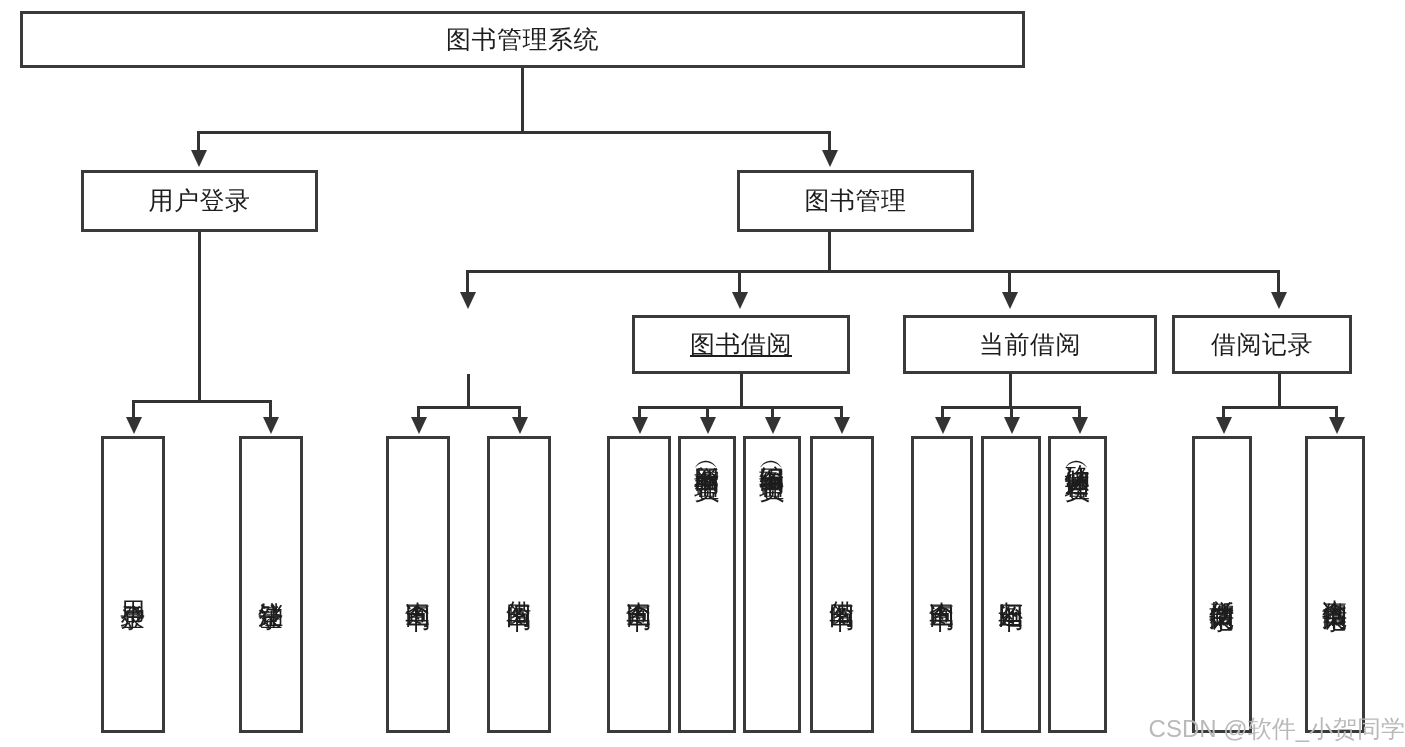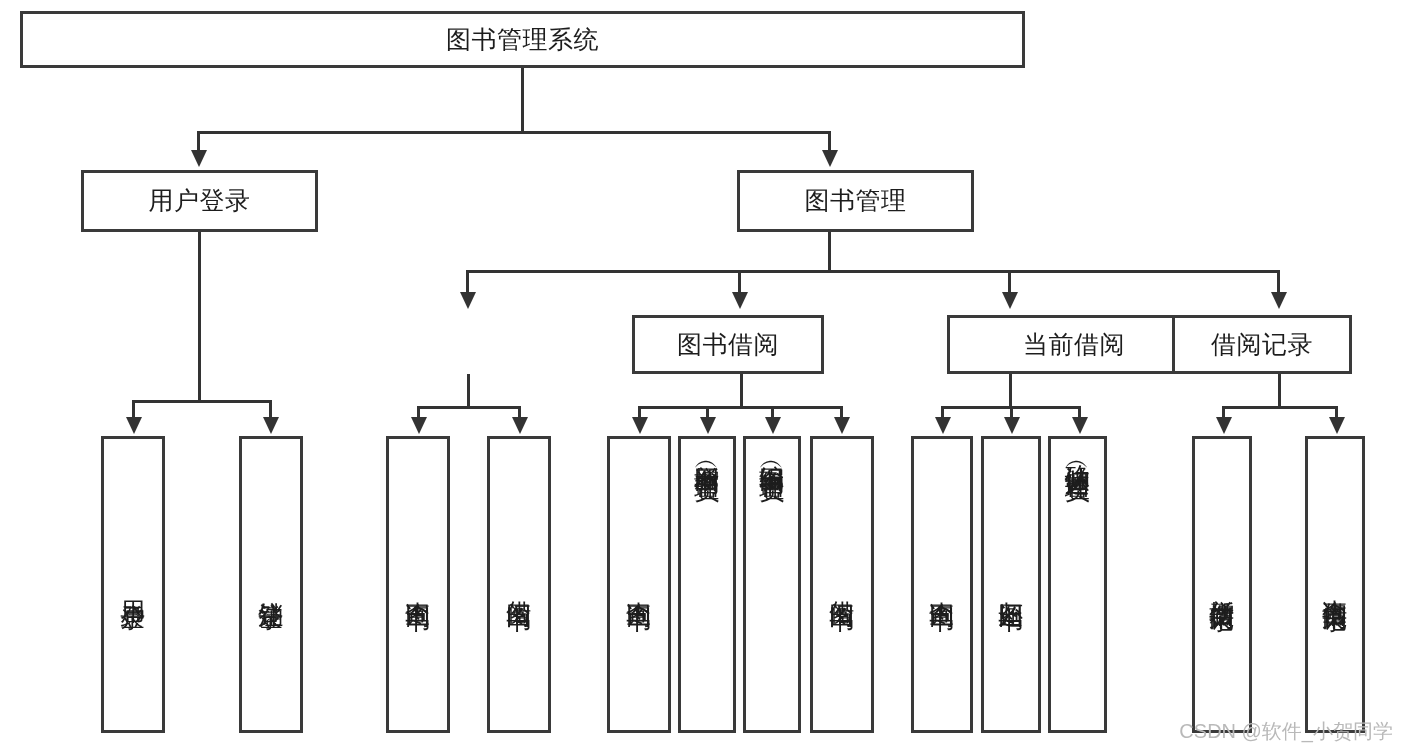--- a/index.html
+++ b/index.html
@@ -69,23 +69,23 @@
     position: absolute;
     width: 0;
     height: 0;
     border-left: 8px solid transparent;
     border-right: 8px solid transparent;
     border-top: 17px solid #333333;
   }
   
   #watermark {
     position: absolute;
-    right: 12px;
+    right: 0;
     bottom: 2px;
-    font-size: 20px;
+    font-size: 24px;
     color: #b9b9b9;
     white-space: nowrap;
     font-family: "Liberation Sans", "DejaVu Sans", sans-serif;
   }
 </style>
 </head>
 <body>
 
 <div id="canvas">
 
@@ -152,24 +152,24 @@
     <span class="label">图书管理系统</span>
   </div>
 
   <div class="node horiz" style="left:81px; top:170px; width:237px; height:62px;">
     <span class="label">用户登录</span>
   </div>
   <div class="node horiz" style="left:711px; top:170px; width:237px; height:62px;margin-left:26px;">
     <span class="label">图书管理</span>
   </div>
 
-  <div class="node horiz" style="left:632px; top:315px; width:192px; height:59px;">
+  <div class="node horiz" style="left:632px; top:315px; width:218px; height:59px;text-decoration:underline;">
     <span class="label">图书借阅</span>
   </div>
-  <div class="node horiz" style="left:903px; top:315px; width:254px; height:59px;margin-left:44px;">
+  <div class="node horiz" style="left:903px; top:315px; width:254px; height:59px;">
     <span class="label">当前借阅</span>
   </div>
   <div class="node horiz" style="left:1172px; top:315px; width:180px; height:59px;">
     <span class="label">借阅记录</span>
   </div>
 
   <div class="node vert centered" style="left:101px; top:436px; width:64px; height:297px;">
     <span class="label">用户登录</span>
   </div>
   <div class="node vert centered" style="left:239px; top:436px; width:64px; height:297px;">

